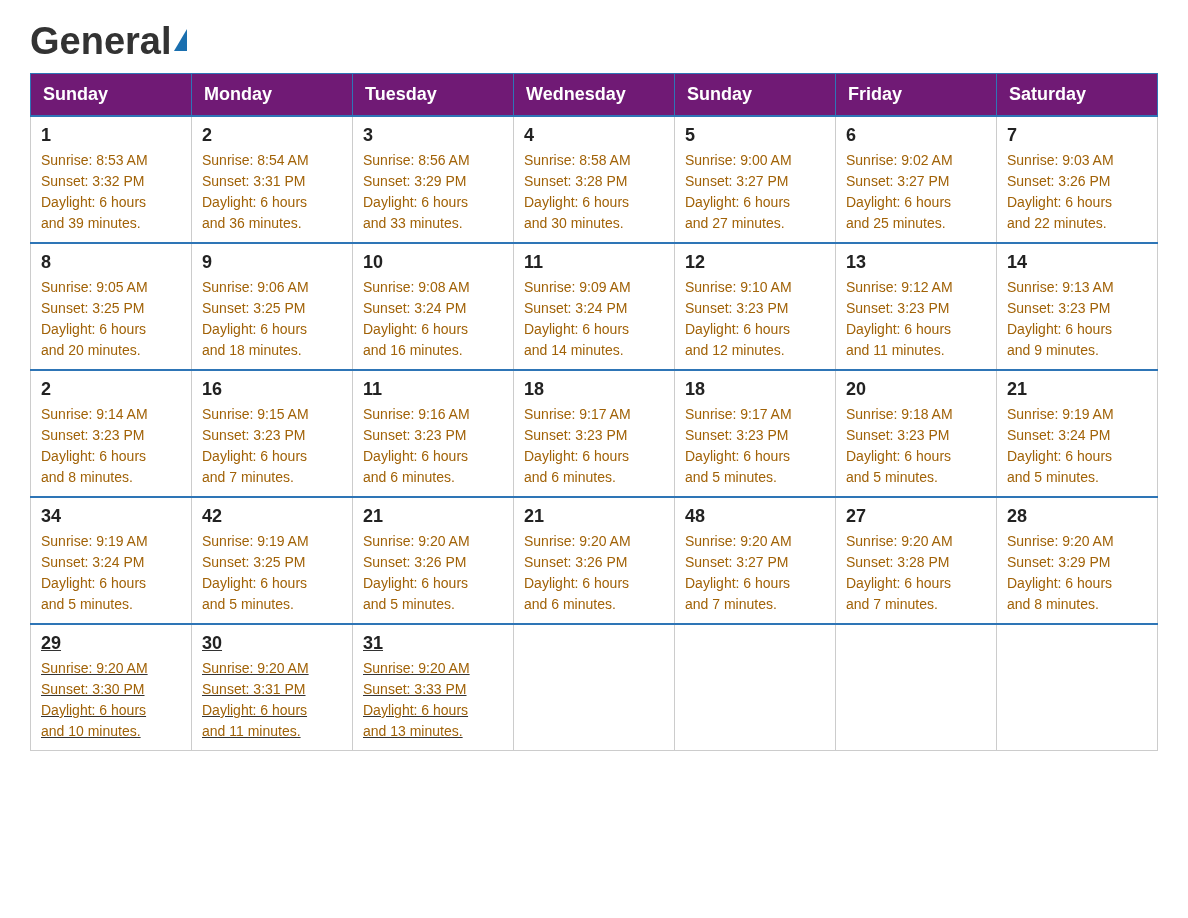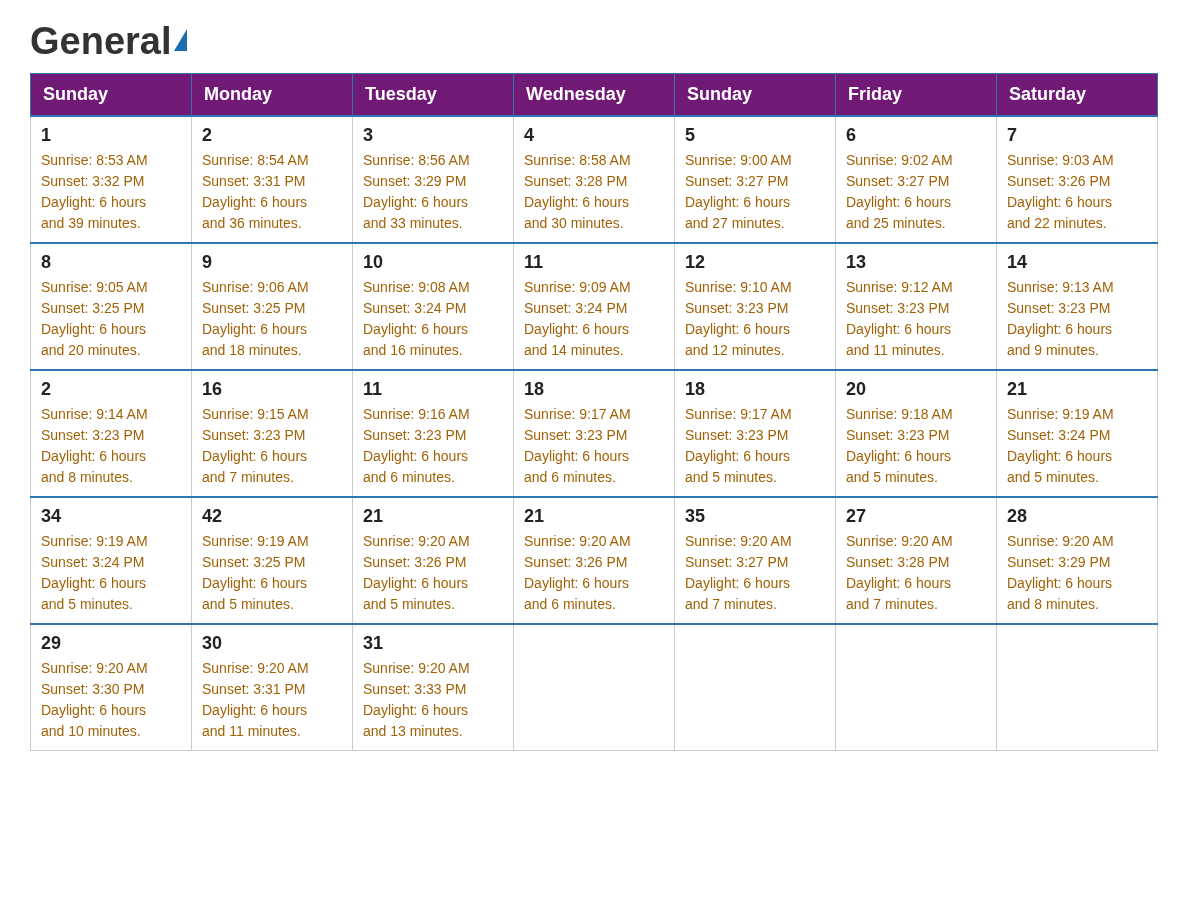--- a/index.html
+++ b/index.html
@@ -69,20 +69,21 @@
       font-size: 14px;
       line-height: 1.5;
       color: #a16207;
     }
     .empty-cell {
       border-top: 2px solid #2e75b6;
       background: #fff;
     }
     .last-row td {
       border-bottom: 1px solid #ccc;
+      text-decoration: underline;
     }
     .logo-wrapper {
       display: flex;
       flex-direction: column;
     }
     .logo-top {
       display: flex;
       align-items: center;
     }
     .logo-bottom {
@@ -348,21 +349,21 @@
         <td>
         <span class="day-number">21</span>
         <div class="day-info">
           Sunrise: 9:20 AM<br>
           Sunset: 3:26 PM<br>
           Daylight: 6 hours<br>
           and 6 minutes.
         </div>
       </td>
         <td>
-        <span class="day-number">35</span>
+        <span class="day-number">48</span>
         <div class="day-info">
           Sunrise: 9:20 AM<br>
           Sunset: 3:27 PM<br>
           Daylight: 6 hours<br>
           and 7 minutes.
         </div>
       </td>
         <td>
         <span class="day-number">27</span>
         <div class="day-info">

